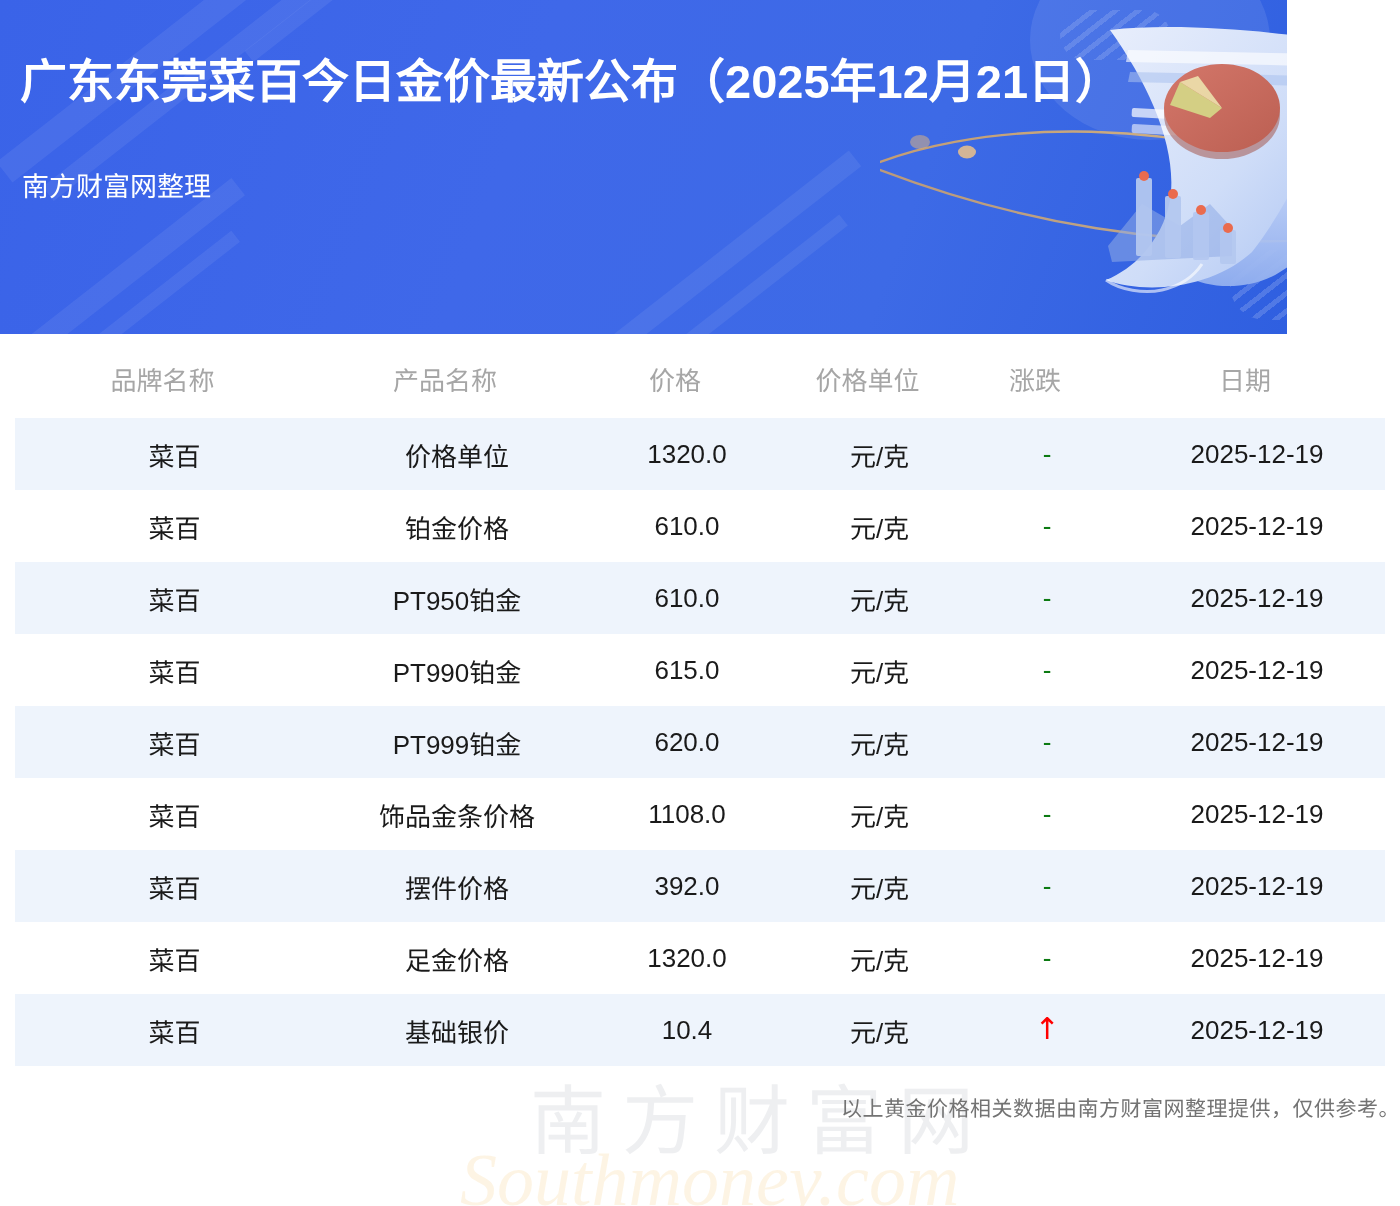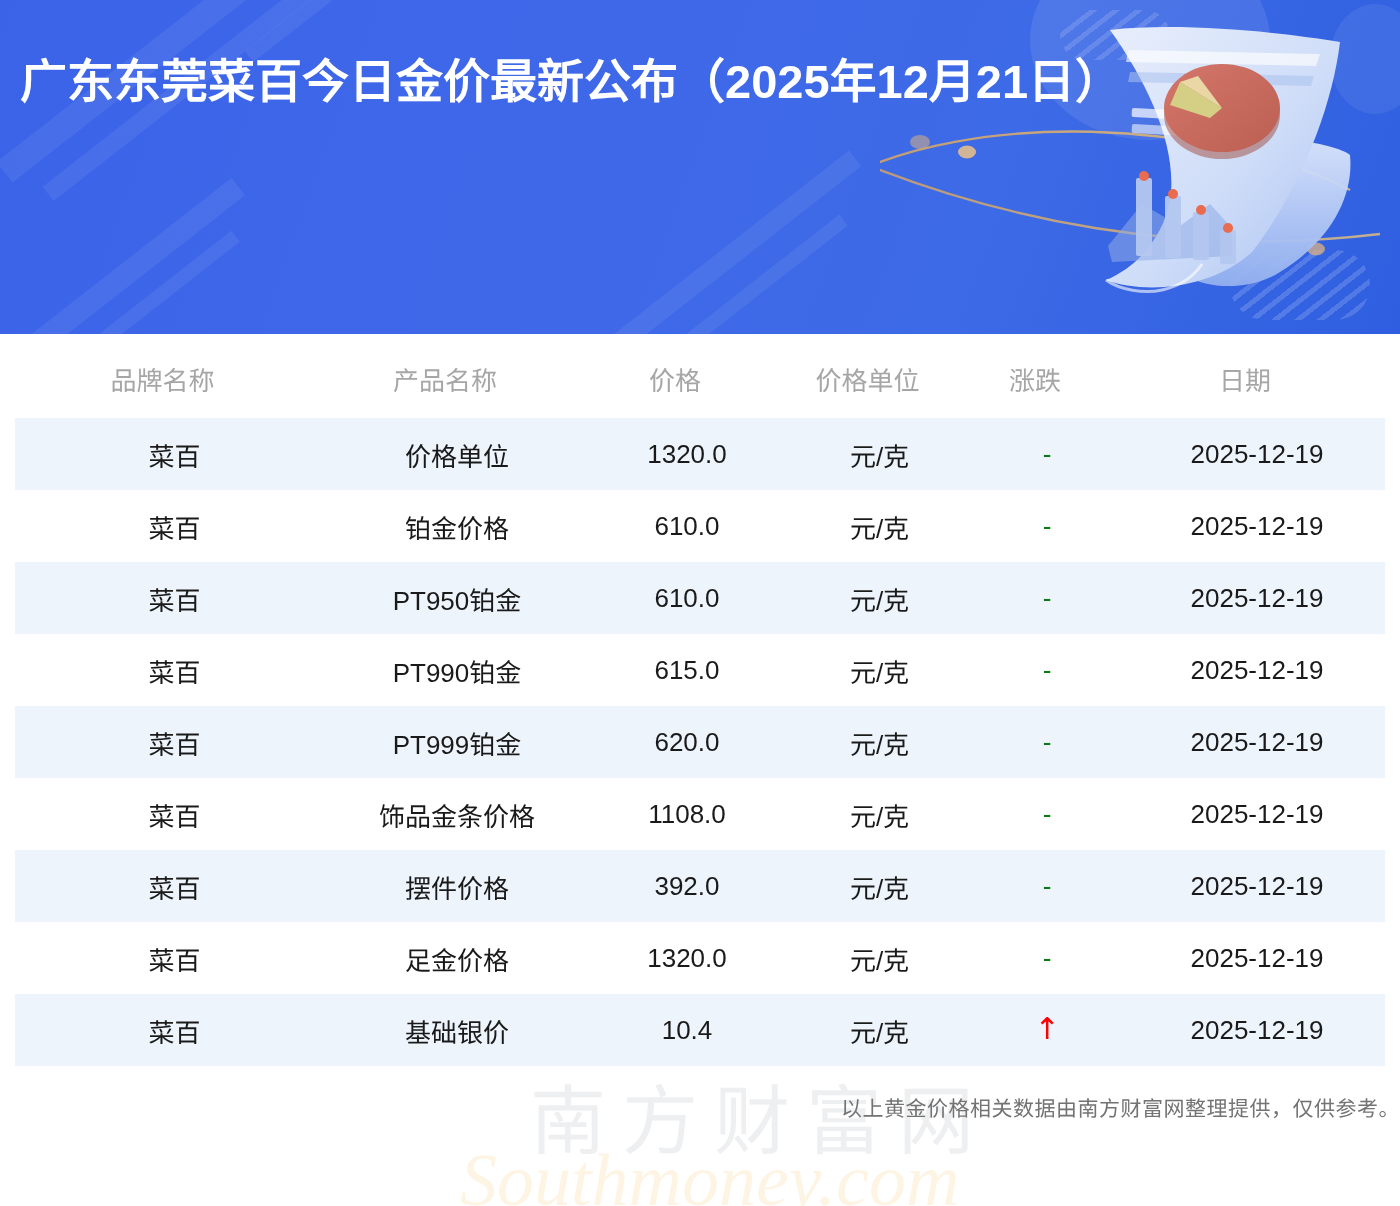--- a/index.html
+++ b/index.html
@@ -11,21 +11,21 @@
     height: 1206px;
     background: #ffffff;
     font-family: "Liberation Sans", "DejaVu Sans", sans-serif;
     overflow: hidden;
     position: relative;
   }
 
   
   .banner {
     position: relative;
-    width: 1400px;
+    width: 1287px;
     height: 334px;
     background: linear-gradient(110deg, #3a63e8 0%, #3f68e9 40%, #3d6ae6 70%, #2f5fe0 100%);
     overflow: hidden;
   }
   .banner-stripe {
     position: absolute;
     background: rgba(255,255,255,0.07);
     transform: rotate(-38deg);
     pointer-events: none;
   }
@@ -273,20 +273,21 @@
     <rect x="285" y="206" width="16" height="62" rx="2" fill="#b3c7ef" opacity="0.95"></rect>
     <rect x="313" y="222" width="16" height="48" rx="2" fill="#b3c7ef" opacity="0.9"></rect>
     <rect x="340" y="240" width="16" height="34" rx="2" fill="#b3c7ef" opacity="0.85"></rect>
     <circle cx="264" cy="186" r="5" fill="#ea6b4e"></circle>
     <circle cx="293" cy="204" r="5" fill="#ea6b4e"></circle>
     <circle cx="321" cy="220" r="5" fill="#ea6b4e"></circle>
     <circle cx="348" cy="238" r="5" fill="#ea6b4e"></circle>
   </svg>
 
   <div class="banner-title">广东东莞菜百今日金价最新公布（2025年12月21日）</div>
+  <div class="banner-sub">南方财富网整理</div>
 </div>
 
 <div class="table-wrap">
 
   <div class="watermark">
     <div class="wm-cn">南方财富网</div>
     <div class="wm-en">Southmoney.com</div>
   </div>
 
   <table class="price-table">

